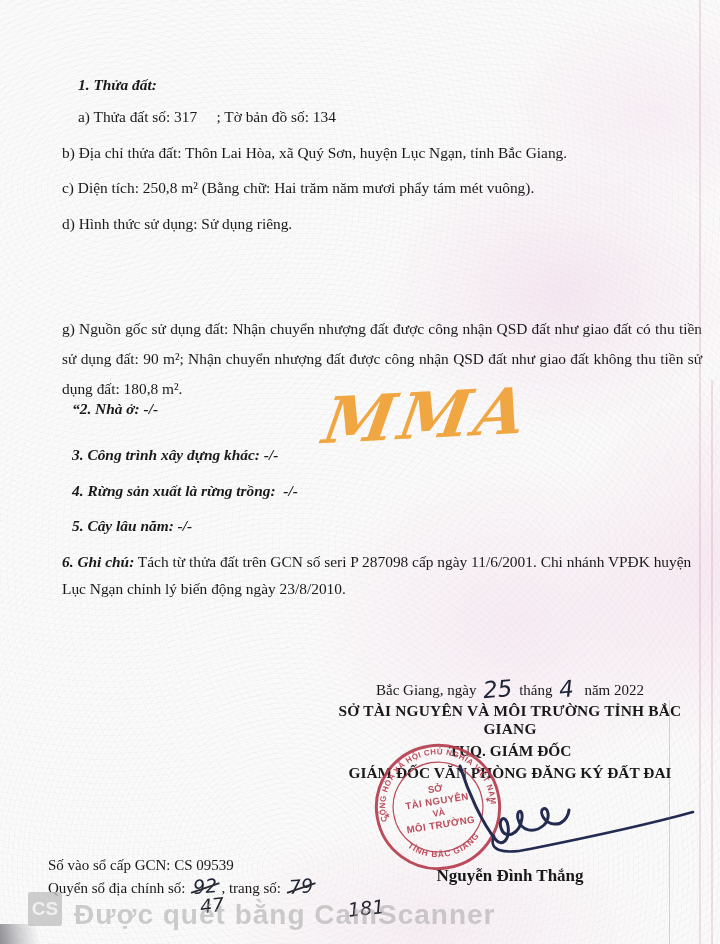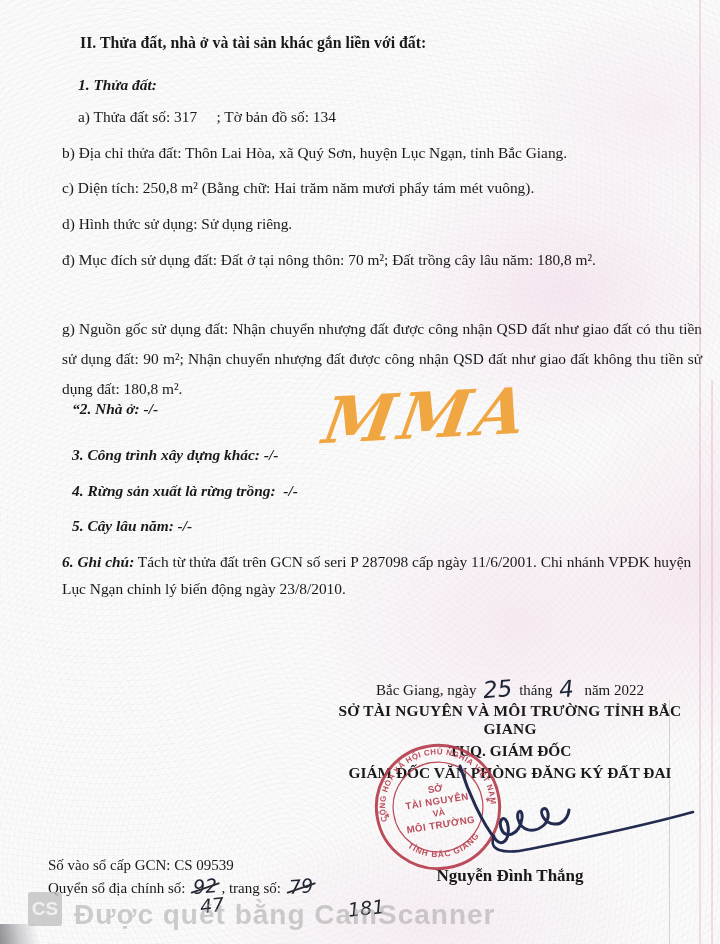--- a/index.html
+++ b/index.html
@@ -58,27 +58,25 @@
     color:#eeeeee;font:bold 19px "Liberation Sans",sans-serif;display:flex;align-items:center;
     justify-content:center;border-radius:3px;opacity:.8;}
   .cs-text{position:absolute;left:74px;top:891px;font:bold 28px "Liberation Sans",sans-serif;
     color:#9f9f9f;opacity:.5;letter-spacing:1px;white-space:nowrap;margin-top:8px;}
 </style>
 </head>
 <body>
 
 <div class="paper">
 
-  <div class="line heading" style="top:32px;left:80px;">II. Thửa đất, nhà ở và tài sản khác gắn liền với đất:</div>
   <div class="line bi" style="top:74px;left:78px;">1. Thửa đất:</div>
   <div class="line" style="top:106px;margin-left:16px;">a) Thửa đất số: 317     ; Tờ bản đồ số: 134</div>
   <div class="line wide" style="top:142px;">b) Địa chỉ thửa đất: Thôn Lai Hòa, xã Quý Sơn, huyện Lục Ngạn, tỉnh Bắc Giang.</div>
   <div class="line wide" style="top:177px;">c) Diện tích: 250,8 m² (Bằng chữ: Hai trăm năm mươi phẩy tám mét vuông).</div>
   <div class="line" style="top:213px;">d) Hình thức sử dụng: Sử dụng riêng.</div>
-  <div class="line wide" style="top:249px;">đ) Mục đích sử dụng đất: Đất ở tại nông thôn: 70 m²; Đất trồng cây lâu năm: 180,8 m².</div>
   <div class="line wide justify" style="top:314px;">g) Nguồn gốc sử dụng đất: Nhận chuyển nhượng đất được công nhận QSD đất như giao đất có thu tiền sử dụng đất: 90 m²; Nhận chuyển nhượng đất được công nhận QSD đất như giao đất không thu tiền sử dụng đất: 180,8 m².</div>
   <div class="line bi" style="top:398px;left:72px;">“2. Nhà ở: -/-</div>
   <div class="line bi" style="top:444px;left:72px;">3. Công trình xây dựng khác: -/-</div>
   <div class="line bi" style="top:480px;left:72px;">4. Rừng sản xuất là rừng trồng:  -/-</div>
   <div class="line bi" style="top:515px;left:72px;">5. Cây lâu năm: -/-</div>
   <div class="line wide" style="top:548px;line-height:27px;"><span class="bi">6. Ghi chú:</span><span> Tách từ thửa đất trên GCN số seri P 287098 cấp ngày 11/6/2001. Chi nhánh VPĐK huyện Lục Ngạn chỉnh lý biến động ngày 23/8/2010.</span></div>
 
   <div class="wm-mma">MMA</div>
 
   <div class="sig-block">

